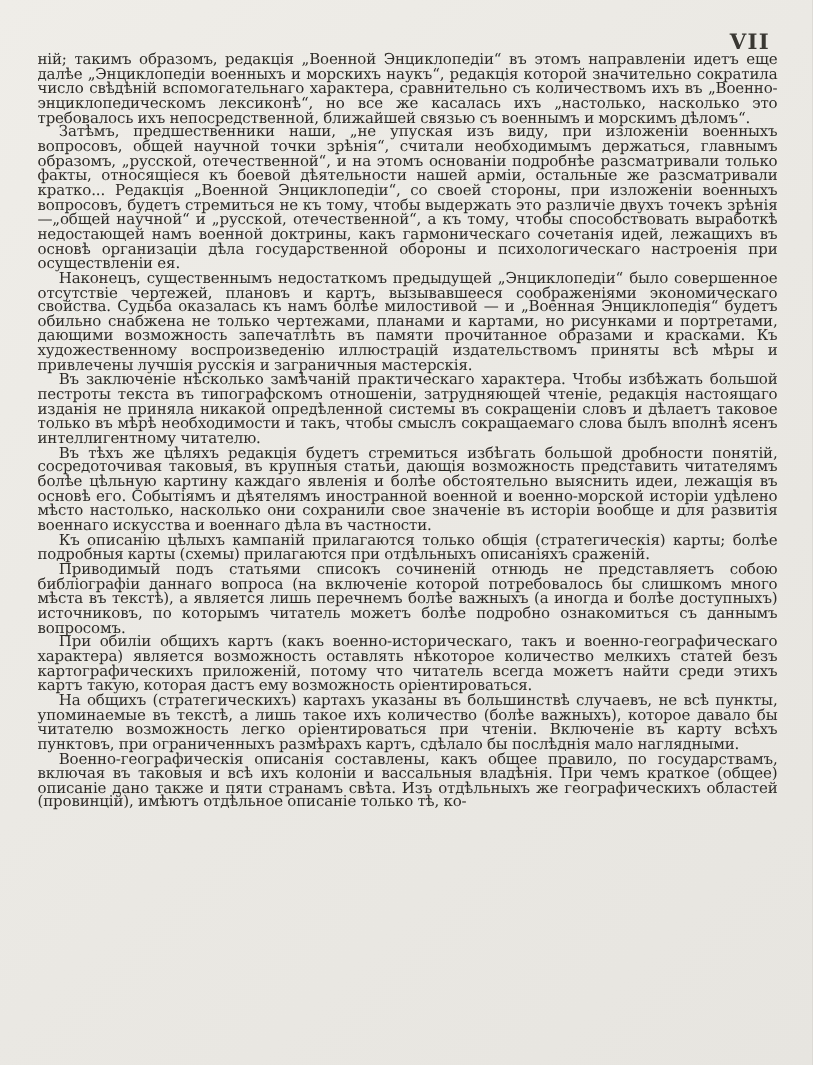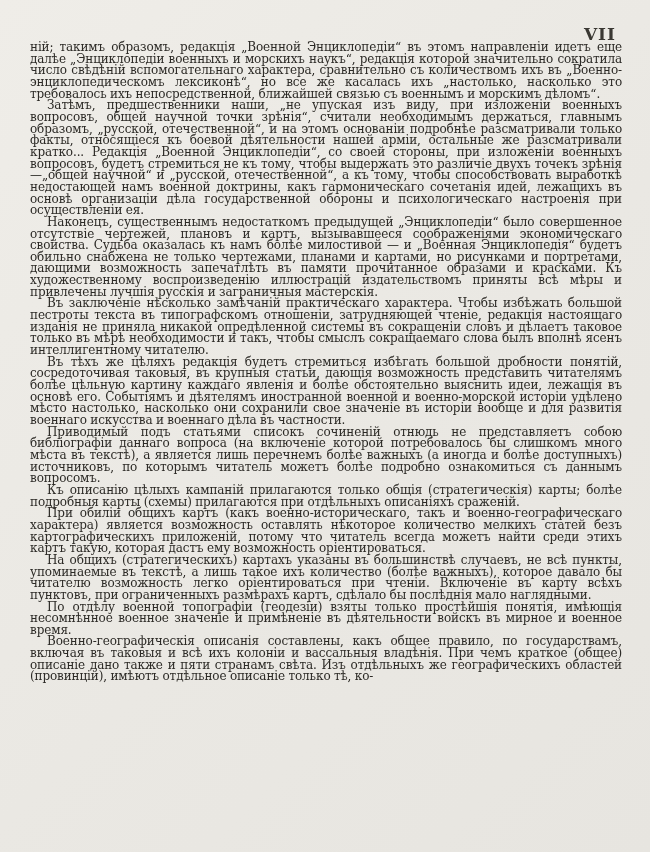--- a/index.html
+++ b/index.html
@@ -53,20 +53,19 @@
 
 <div class="scan-page">
   <div class="page-number">VII</div>
 
   <div class="text-block">
     <p class="continuation">ній; такимъ образомъ, редакція „Военной Энциклопедіи“ въ этомъ направленіи идетъ еще далѣе „Энциклопедіи военныхъ и морскихъ наукъ“, редакція которой значительно сократила число свѣдѣній вспомогательнаго характера, сравнительно съ количествомъ ихъ въ „Военно-энциклопедическомъ лексиконѣ“, но все же касалась ихъ „настолько, насколько это требовалось ихъ непосредственной, ближайшей связью съ военнымъ и морскимъ дѣломъ“.</p>
     <p>Затѣмъ, предшественники наши, „не упуская изъ виду, при изложеніи военныхъ вопросовъ, общей научной точки зрѣнія“, считали необходимымъ держаться, главнымъ образомъ, „русской, отечественной“, и на этомъ основаніи подробнѣе разсматривали только факты, относящіеся къ боевой дѣятельности нашей арміи, остальные же разсматривали кратко... Редакція „Военной Энциклопедіи“, со своей стороны, при изложеніи военныхъ вопросовъ, будетъ стремиться не къ тому, чтобы выдержать это различіе двухъ точекъ зрѣнія—„общей научной“ и „русской, отечественной“, а къ тому, чтобы способствовать выработкѣ недостающей намъ военной доктрины, какъ гармоническаго сочетанія идей, лежащихъ въ основѣ организаціи дѣла государственной обороны и психологическаго настроенія при осуществленіи ея.</p>
     <p>Наконецъ, существеннымъ недостаткомъ предыдущей „Энциклопедіи“ было совершенное отсутствіе чертежей, плановъ и картъ, вызывавшееся соображеніями экономическаго свойства. Судьба оказалась къ намъ болѣе милостивой — и „Военная Энциклопедія“ будетъ обильно снабжена не только чертежами, планами и картами, но рисунками и портретами, дающими возможность запечатлѣть въ памяти прочитанное образами и красками. Къ художественному воспроизведенію иллюстрацій издательствомъ приняты всѣ мѣры и привлечены лучшія русскія и заграничныя мастерскія.</p>
     <p>Въ заключеніе нѣсколько замѣчаній практическаго характера. Чтобы избѣжать большой пестроты текста въ типографскомъ отношеніи, затрудняющей чтеніе, редакція настоящаго изданія не приняла никакой опредѣленной системы въ сокращеніи словъ и дѣлаетъ таковое только въ мѣрѣ необходимости и такъ, чтобы смыслъ сокращаемаго слова былъ вполнѣ ясенъ интеллигентному читателю.</p>
     <p>Въ тѣхъ же цѣляхъ редакція будетъ стремиться избѣгать большой дробности понятій, сосредоточивая таковыя, въ крупныя статьи, дающія возможность представить читателямъ болѣе цѣльную картину каждаго явленія и болѣе обстоятельно выяснить идеи, лежащія въ основѣ его. Событіямъ и дѣятелямъ иностранной военной и военно-морской исторіи удѣлено мѣсто настолько, насколько они сохранили свое значеніе въ исторіи вообще и для развитія военнаго искусства и военнаго дѣла въ частности.</p>
+    <p>Къ описанію цѣлыхъ кампаній прилагаются только общія (стратегическія) карты; болѣе подробныя карты (схемы) прилагаются при отдѣльныхъ описаніяхъ сраженій.</p>
     <p>Приводимый подъ статьями списокъ сочиненій отнюдь не представляетъ собою библіографіи даннаго вопроса (на включеніе которой потребовалось бы слишкомъ много мѣста въ текстѣ), а является лишь перечнемъ болѣе важныхъ (а иногда и болѣе доступныхъ) источниковъ, по которымъ читатель можетъ болѣе подробно ознакомиться съ даннымъ вопросомъ.</p>
-    <p>Къ описанію цѣлыхъ кампаній прилагаются только общія (стратегическія) карты; болѣе подробныя карты (схемы) прилагаются при отдѣльныхъ описаніяхъ сраженій.</p>
     <p>При обиліи общихъ картъ (какъ военно-историческаго, такъ и военно-географическаго характера) является возможность оставлять нѣкоторое количество мелкихъ статей безъ картографическихъ приложеній, потому что читатель всегда можетъ найти среди этихъ картъ такую, которая дастъ ему возможность оріентироваться.</p>
     <p>На общихъ (стратегическихъ) картахъ указаны въ большинствѣ случаевъ, не всѣ пункты, упоминаемые въ текстѣ, а лишь такое ихъ количество (болѣе важныхъ), которое давало бы читателю возможность легко оріентироваться при чтеніи. Включеніе въ карту всѣхъ пунктовъ, при ограниченныхъ размѣрахъ картъ, сдѣлало бы послѣднія мало наглядными.</p>
-    <p>По отдѣлу военной топографіи (геодезіи) взяты только простѣйшія понятія, имѣющія несомнѣнное военное значеніе и примѣненіе въ дѣятельности войскъ въ мирное и военное время.</p>
     <p>Военно-географическія описанія составлены, какъ общее правило, по государствамъ, включая въ таковыя и всѣ ихъ колоніи и вассальныя владѣнія. При чемъ краткое (общее) описаніе дано также и пяти странамъ свѣта. Изъ отдѣльныхъ же географическихъ областей (провинцій), имѣютъ отдѣльное описаніе только тѣ, ко-</p>
   </div>
 </div>
 
 </body></html>

